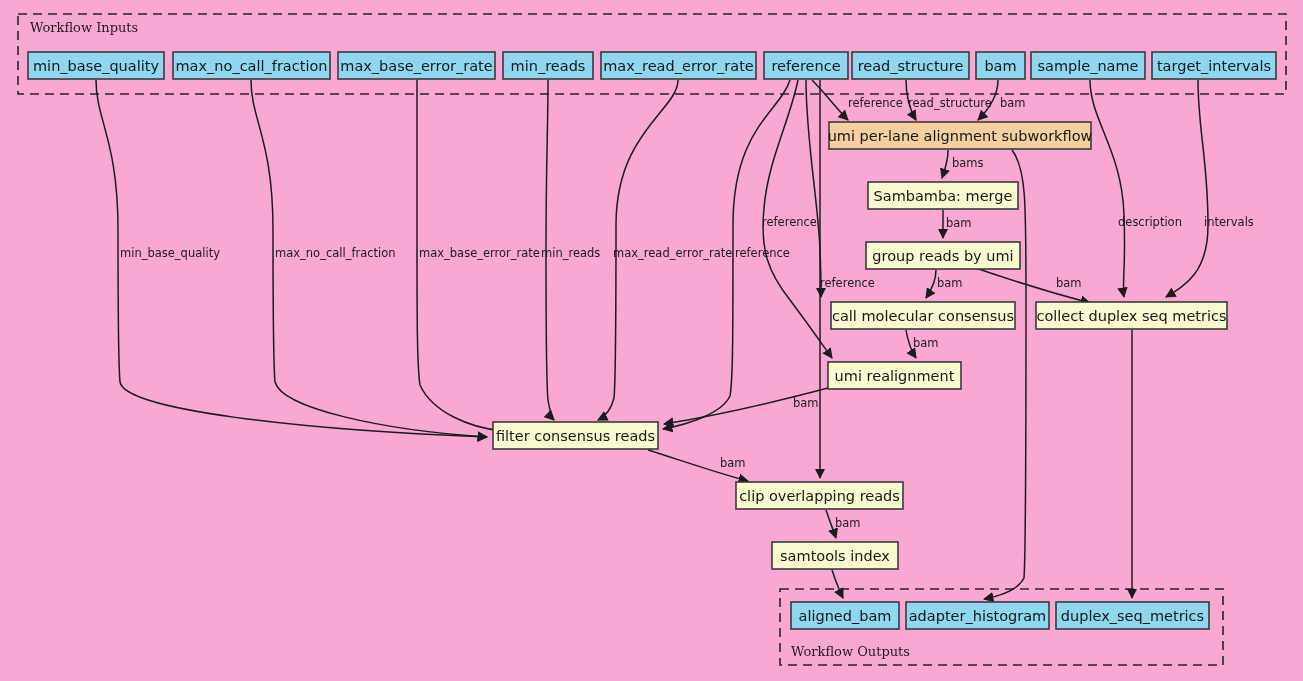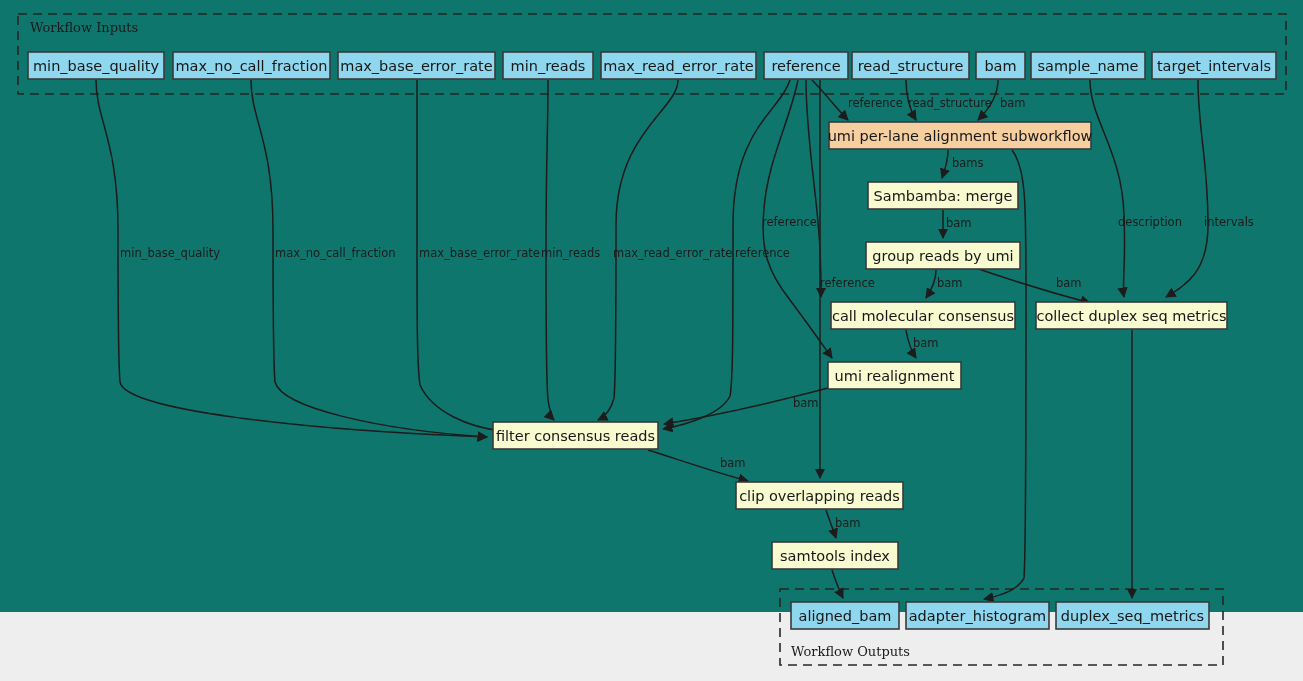--- a/index.html
+++ b/index.html
@@ -1,20 +1,20 @@
 <!DOCTYPE html>
 <html><head>
 <meta charset="utf-8">
 <style>
   html,body{margin:0;padding:0;background:#eeeeee;}
   body{
     font-family:"DejaVu Sans","Liberation Sans",sans-serif;
     width:1303px;height:681px;overflow:hidden;
   }
-  #stage{position:relative;width:1303px;height:612px;background:#0f766e;}
+  #stage{position:relative;width:1303px;height:681px;background:#f9a8d4;}
   svg{position:absolute;left:0;top:0;width:1303px;height:681px;}
   .cluster-box{fill:none;stroke:#262626;stroke-width:1.6;stroke-dasharray:9 6;}
   .cluster-label{font-family:"DejaVu Serif","Liberation Serif",serif;font-size:13px;fill:#1a1a1a;}
   .nodebox{stroke:#3a3a3a;stroke-width:1.6;}
   .io-node{fill:#8fd7ee;}
   .task-node{fill:#f8fbd0;}
   .sub-node{fill:#f6cfa0;}
   .node-label{font-size:14.5px;fill:#171717;text-anchor:middle;dominant-baseline:middle;}
   .edge{fill:none;stroke:#1c1c1c;stroke-width:1.5;}
   .edge-label{font-size:11.5px;fill:#1b1b1b;}

